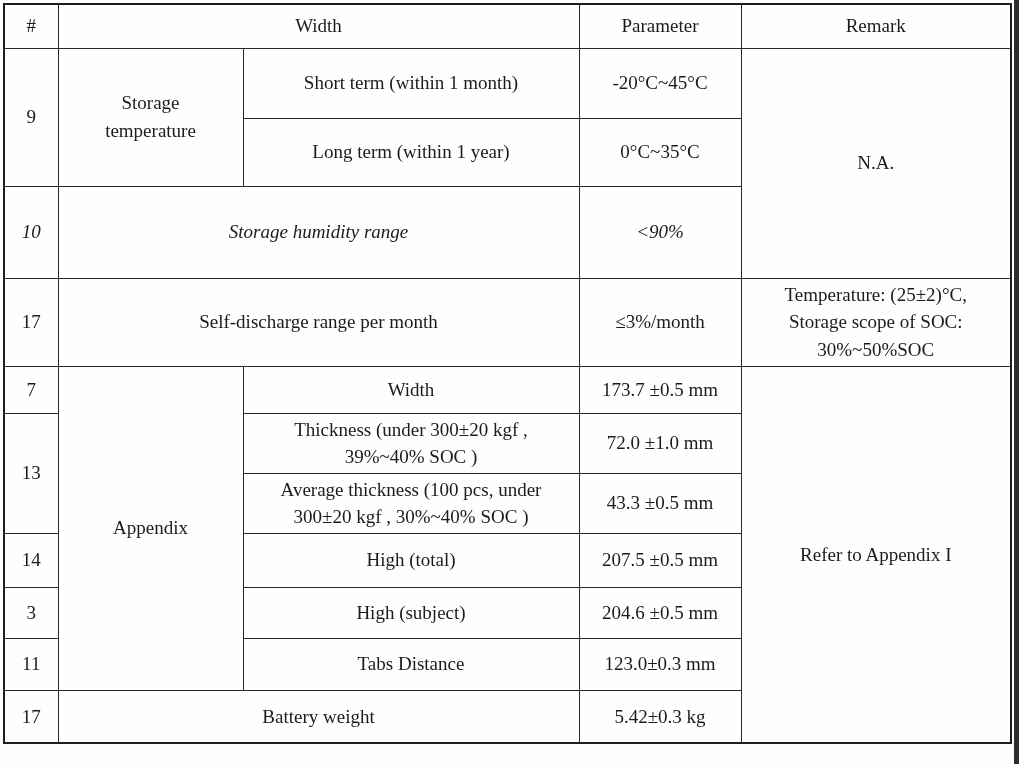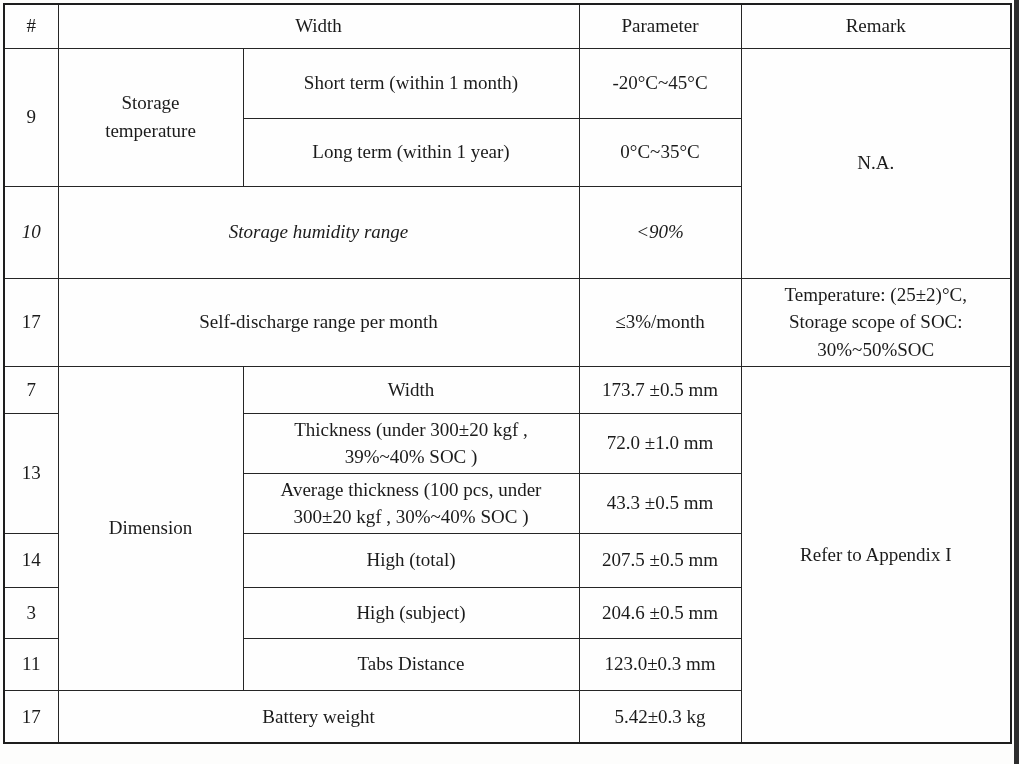--- a/index.html
+++ b/index.html
@@ -113,21 +113,21 @@
       <td>17</td>
       <td colspan="2">Self-discharge range per month</td>
       <td>≤3%/month</td>
       <td class="remark-cell">Temperature: (25±2)°C,
 Storage scope of SOC:
 30%~50%SOC</td>
     </tr>
 
     <tr class="h-12">
       <td>7</td>
-      <td rowspan="6">Dimension</td>
+      <td rowspan="6">Appendix</td>
       <td>Width</td>
       <td>173.7 ±0.5 mm</td>
       <td rowspan="7" class="remark-cell">Refer to Appendix I</td>
     </tr>
 
     <tr class="h-13a">
       <td rowspan="2">13</td>
       <td>Thickness (under 300±20 kgf ,
 39%~40% SOC )</td>
       <td>72.0 ±1.0 mm</td>

